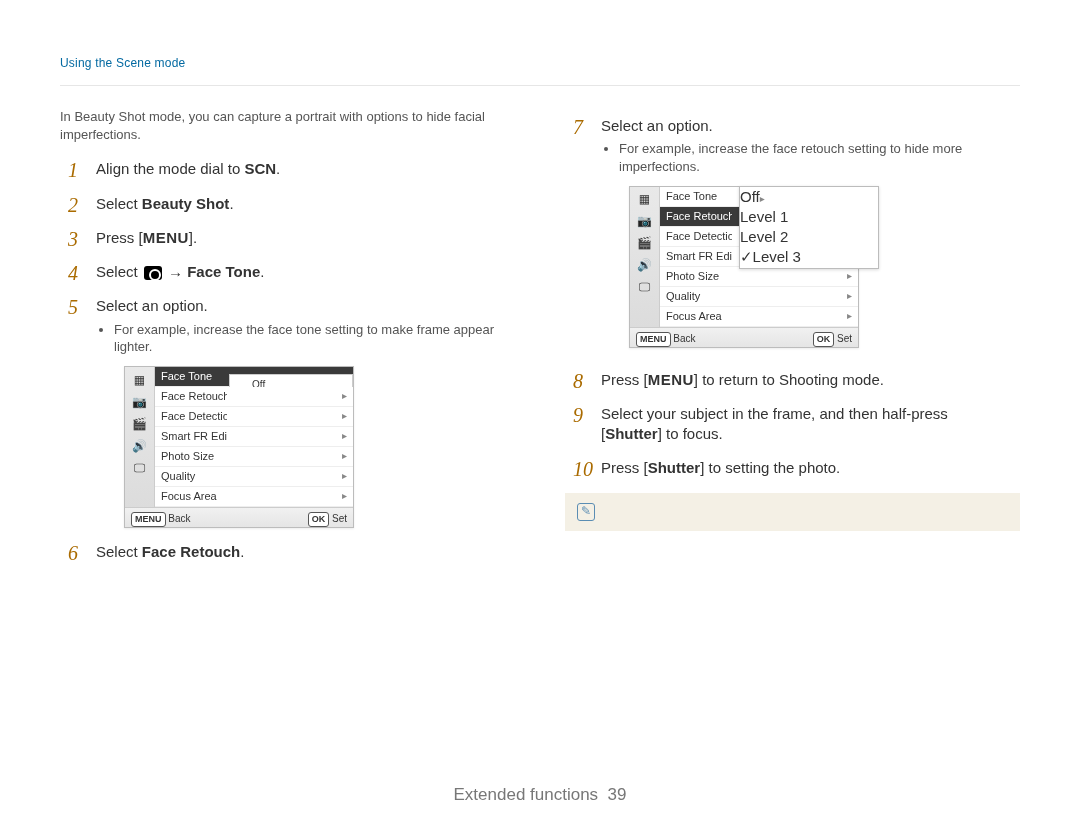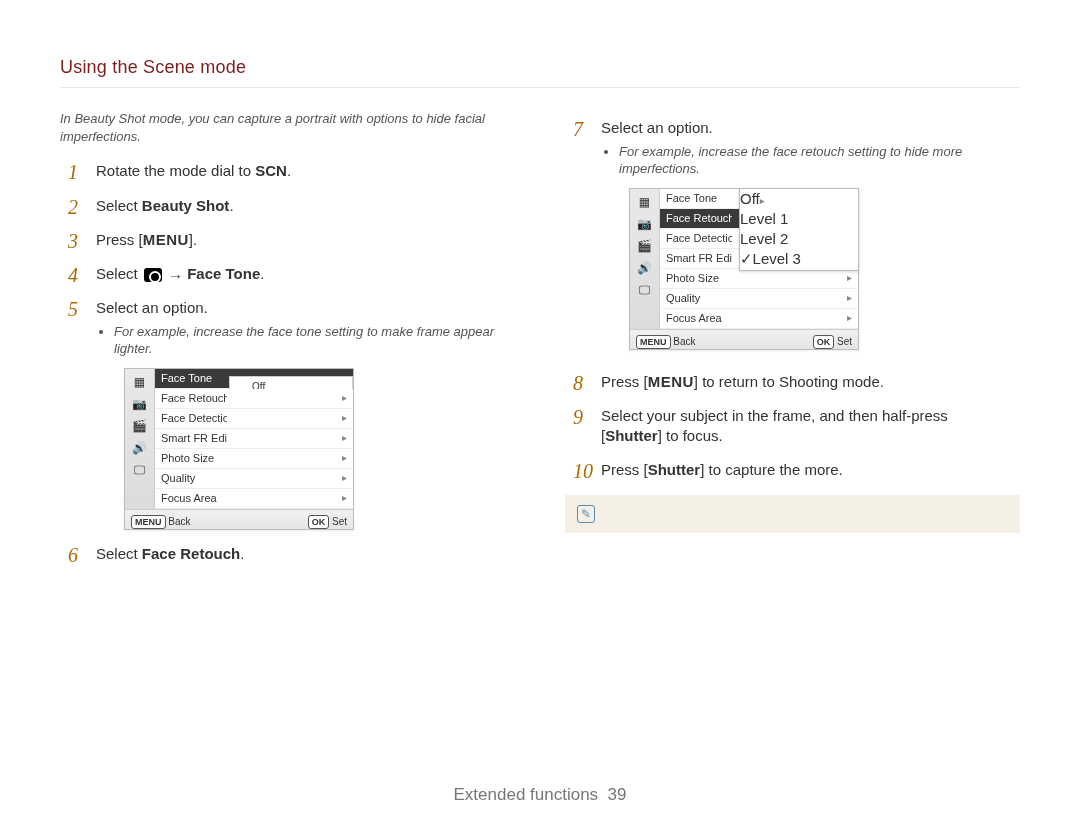--- a/index.html
+++ b/index.html
@@ -20,25 +20,25 @@
     font-family: Arial, Helvetica, sans-serif;
     font-size: 14px;
     line-height: 1.35;
     width: 1080px;
     height: 815px;
   }
   .page {
     padding: 55px 60px 0 60px;
   }
   .running-head {
-    color: #7f1d1d;
-    font-size: 18px;
+    color: #0369a1;
+    font-size: 12px;
     font-weight: 300;
     letter-spacing: .2px;
-    margin-bottom: 8px;
+    margin-bottom: 14px;
   }
   hr.headline-rule {
     border: none;
     border-top: 1px solid #e6e6e6;
     margin: 0 0 22px 0;
   }
   .columns {
     display: flex;
     gap: 50px;
   }
@@ -46,21 +46,20 @@
   h2.section-title {
     color: var(--accent);
     font-weight: 400;
     font-size: 22px;
     margin: 0 0 6px 0;
   }
   p.intro {
     margin: 0 0 16px 0;
     color: #555;
     font-size: 13px;
-    font-style: italic;
   }
   ol.steps {
     list-style: none;
     padding: 0;
     margin: 8px;
     counter-reset: step;
   }
   ol.steps > li {
     position: relative;
     padding-left: 28px;
@@ -106,21 +105,21 @@
     border: 2px solid #fff;
     border-radius: 50%;
   }
   ul.sub {
     list-style: disc;
     padding-left: 18px;
     margin: 4px 0 10px 0;
     font-size: 13px;
     color: #555;
   }
-  ul.sub li { margin-bottom: 2px; font-style: italic; }
+  ul.sub li { margin-bottom: 2px; }
 
   
   .lcd {
     width: 230px;
     border: 1px solid var(--lcd-border);
     background: var(--lcd-bg);
     font-size: 11px;
     margin: 8px 0 14px 28px;
     box-shadow: 0 1px 2px rgba(0,0,0,.08);
   }
@@ -192,21 +191,21 @@
     background: #fff;
     color: #333;
   }
 
   
   .lcd-wrap { position: relative; width: 248px; margin: 8px 0 22px 28px; }
   .lcd-wrap .popup {
     position: absolute;
     left: 110px;
     top: 0;
-    width: 120px;
+    width: 140px;
     border: 1px solid var(--lcd-border);
     background: #fff;
     box-shadow: 0 1px 3px rgba(0,0,0,.15);
   }
   .lcd-wrap .popup .sub-row .chev { margin-left: auto; font-size:10px; color:#888; }
 
   .note-box {
     display: flex;
     gap: 10px;
     background: var(--note-bg);
@@ -241,21 +240,21 @@
   <div class="running-head">Using the Scene mode</div>
   <hr class="headline-rule">
 
   <div class="columns">
 
     <div class="col">
       <p class="intro">In Beauty Shot mode, you can capture a portrait with options to hide facial imperfections.</p>
 
       <ol class="steps">
         <li>
-          <span>Rotate the mode dial to </span><span class="scn-label">SCN</span><span>.</span>
+          <span>Align the mode dial to </span><span class="scn-label">SCN</span><span>.</span>
         </li>
         <li>
           <span>Select </span><span class="bold">Beauty Shot</span><span>.</span>
         </li>
         <li>
           <span>Press [</span><span class="menu-label">MENU</span><span>].</span>
         </li>
         <li>
           <span>Select </span><span class="cam-glyph"></span><span> → </span><span class="bold">Face Tone</span><span>.</span>
         </li>
@@ -413,21 +412,21 @@
             </div>
           </div>
         </li>
         <li>
           <span>Press [</span><span class="menu-label">MENU</span><span>] to return to Shooting mode.</span>
         </li>
         <li>
           <span>Select your subject in the frame, and then half-press [</span><span class="bold">Shutter</span><span>] to focus.</span>
         </li>
         <li>
-          <span>Press [</span><span class="bold">Shutter</span><span>] to capture the more.</span>
+          <span>Press [</span><span class="bold">Shutter</span><span>] to setting the photo.</span>
         </li>
       </ol>
 
       <div class="note-box">
         <div class="note-icon">✎</div>
       </div>
     </div>
   </div>
 </div>
 

